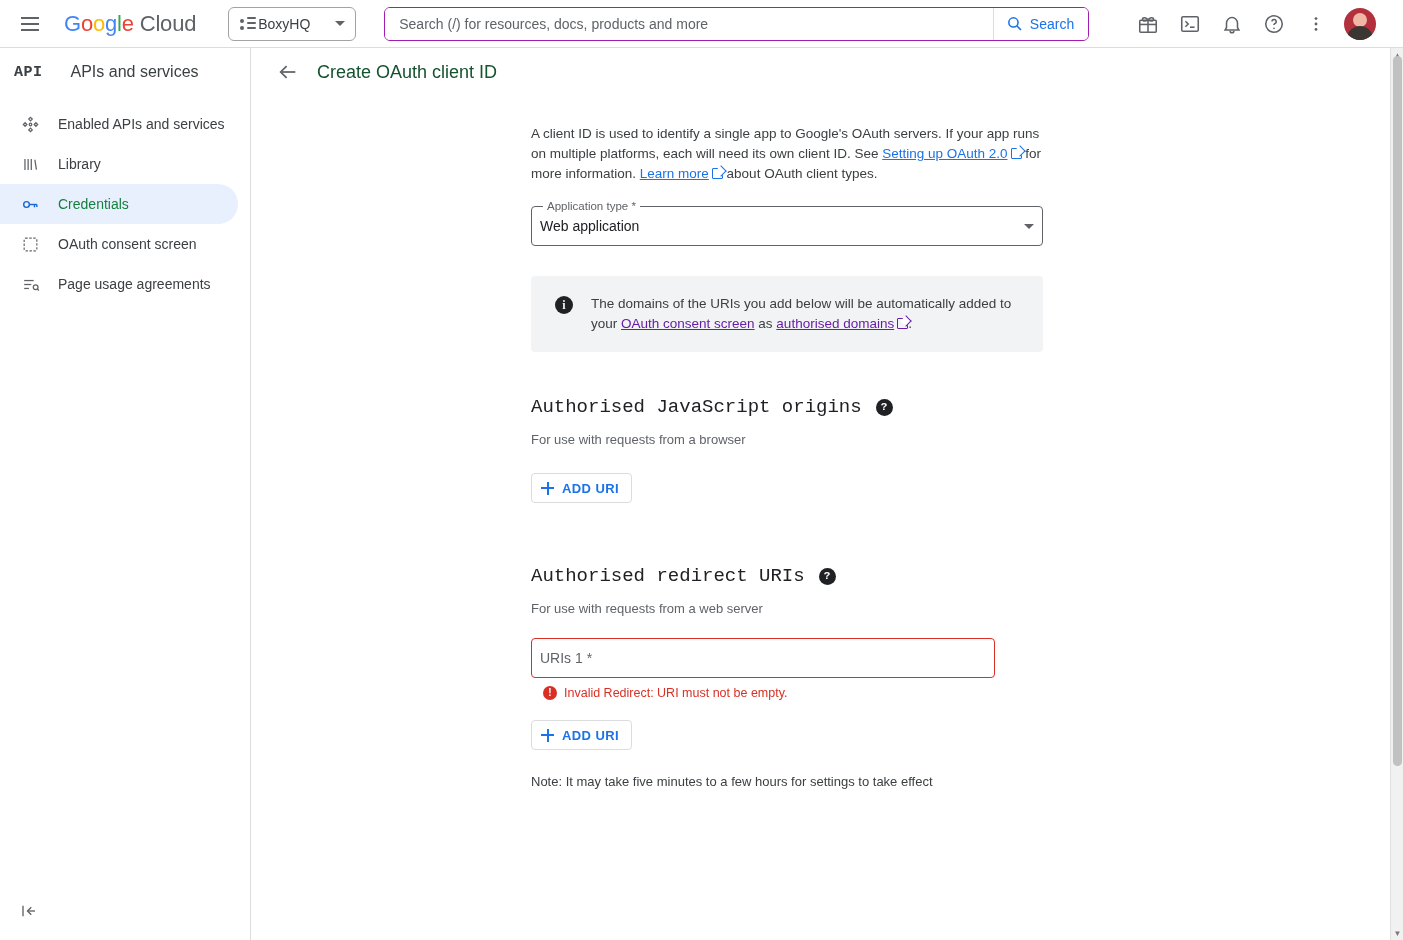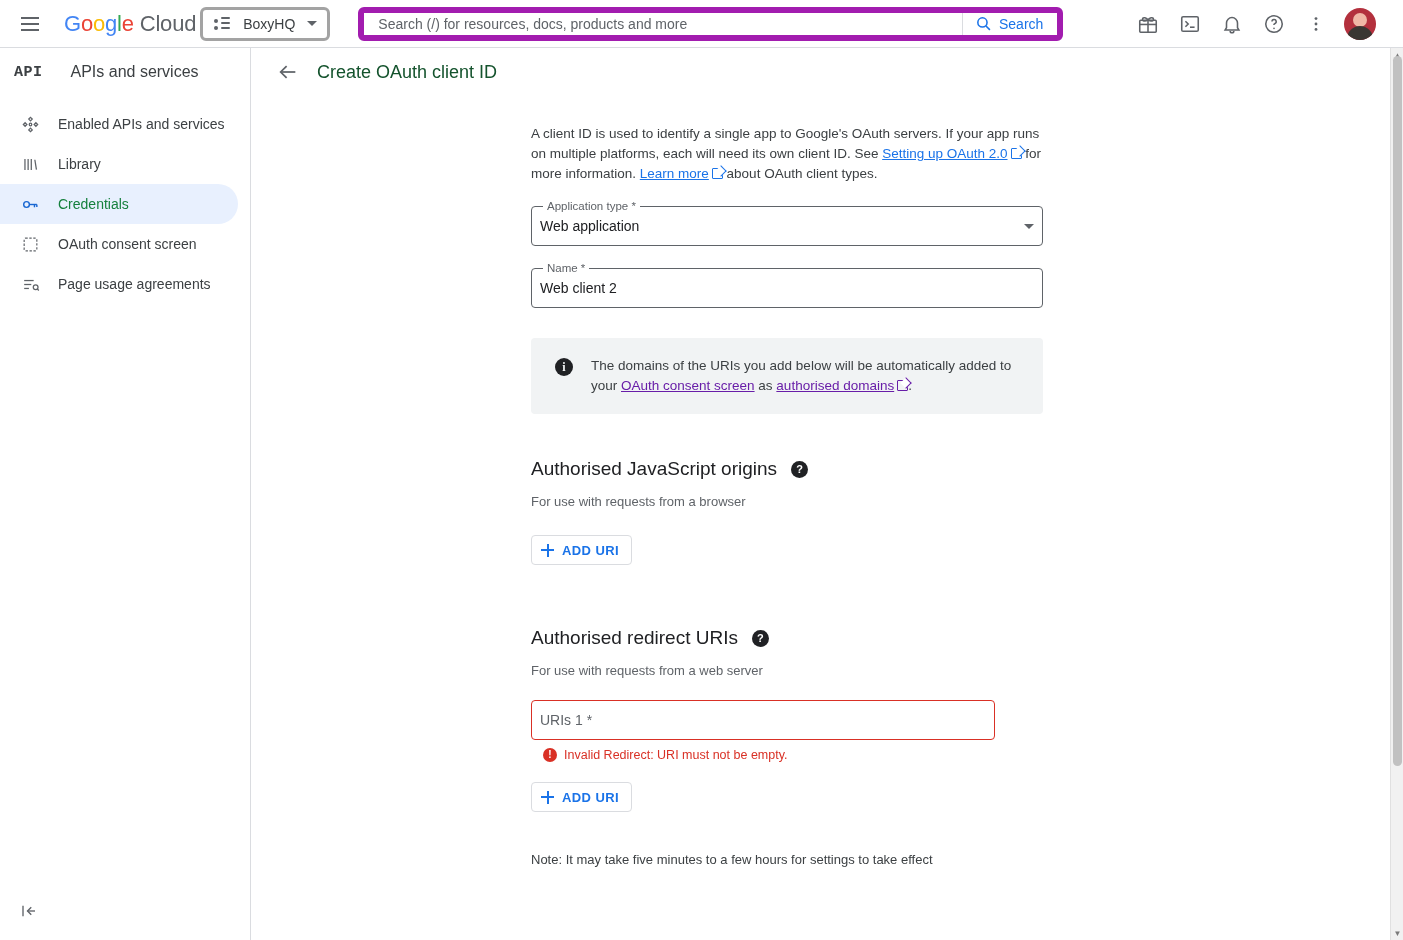--- a/index.html
+++ b/index.html
@@ -35,27 +35,27 @@
     white-space: nowrap;
     font-family: "Liberation Sans", sans-serif;
   }
   .logo .b { color: #4285f4; }
   .logo .r { color: #ea4335; }
   .logo .y { color: #fbbc05; }
   .logo .g { color: #34a853; }
   .logo .cloud { color: #5f6368; }
 
   .project-chip {
-    margin-left: 4px;
+    margin-left: 32px;
     height: 34px;
     min-width: 128px;
-    border: 3px solid #a3a3a3;
+    border: 1px solid #a3a3a3;
     border-radius: 6px;
     display: flex; align-items: center;
-    gap: 12px;
+    gap: 1px;
     padding: 0 10px;
     font-size: 14px;
     color: #3c4043;
     cursor: pointer;
     background: #fff;
   }
   .project-icon { width: 18px; height: 18px; position: relative; }
   .project-icon i {
     position: absolute; background: #5f6368; border-radius: 50%;
     width: 4px; height: 4px;
@@ -72,21 +72,21 @@
     border-top: 5px solid #5f6368;
     margin-left: auto;
   }
 
   .searchwrap {
     margin-left: 28px;
     flex: 0 0 705px;
     height: 34px;
     display: flex;
     align-items: stretch;
-    border: 6px solid #a21caf;
+    border: 1px solid #a21caf;
     border-radius: 6px;
     overflow: hidden;
     background: #fff;
   }
   .searchwrap input {
     flex: 1;
     border: 0; outline: 0;
     padding: 0 14px;
     font-size: 14px;
     color: #3c4043;
@@ -302,20 +302,21 @@
     font-family: "Liberation Serif", serif;
   }
   a.link.purple { color: #681da8; }
 
   .section-title {
     display: flex; align-items: center; gap: 14px;
     margin-top: 44px;
     font-size: 19px;
     color: #202124;
     font-weight: 500;
+    font-family: Liberation Mono, monospace;
   }
   .help-ic {
     width: 17px; height: 17px; border-radius: 50%;
     background: #202124; color: #fff;
     font-size: 11px; font-weight: 700;
     display:flex; align-items:center; justify-content:center;
     cursor: pointer;
   }
   .section-sub {
     margin-top: 14px;
@@ -339,21 +340,21 @@
   .plus {
     position: relative; width: 13px; height: 13px;
   }
   .plus::before, .plus::after {
     content:''; position:absolute; background:#1a73e8;
   }
   .plus::before { left:0; top:5.5px; width:13px; height:2px; }
   .plus::after { top:0; left:5.5px; height:13px; width:2px; }
 
   .note {
-    margin-top: 40px;
+    margin-top: 24px;
     font-size: 13px;
     color: #3c4043;
   }
 
   
   .scroll-track {
     position: absolute;
     top: 0; right: 0;
     width: 13px;
     height: 892px;
@@ -556,24 +557,20 @@
           </div>
 
           
           <div class="field w512">
             <span class="lbl">Application type *</span>
             <span>Web application</span>
             <span class="arrow"></span>
           </div>
 
           
-          <div class="field w512">
-            <span class="lbl">Name *</span>
-            <span>Web client 2</span>
-          </div>
 
           
           <div class="infobox">
             <span class="info-ic">i</span>
             <div>
               <span>The domains of the URIs you add below will be automatically added to your </span><a class="link purple">OAuth consent screen</a><span> as </span><a class="link purple">authorised domains</a><span class="ext purple"></span><span>.</span>
             </div>
           </div>
 
           

